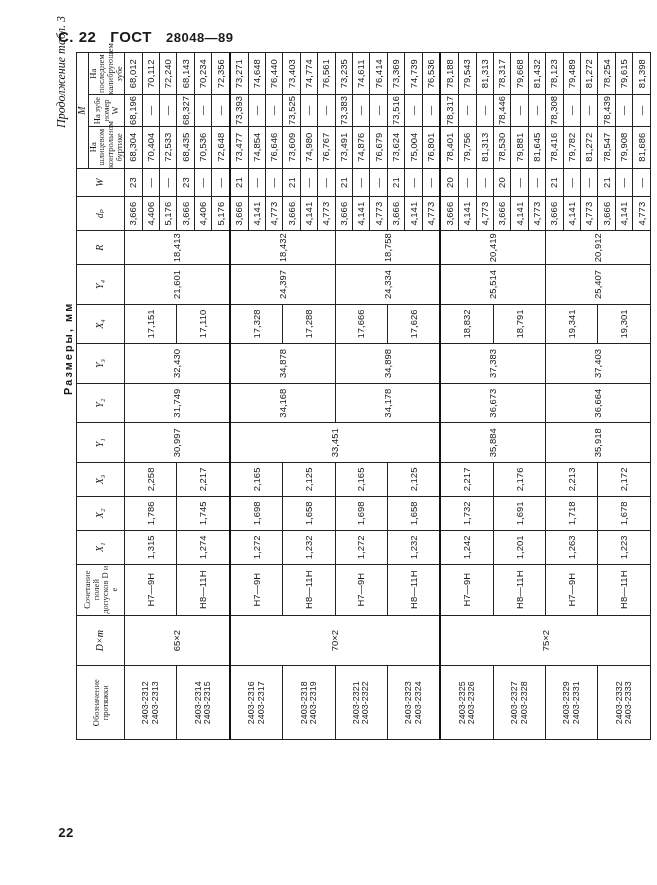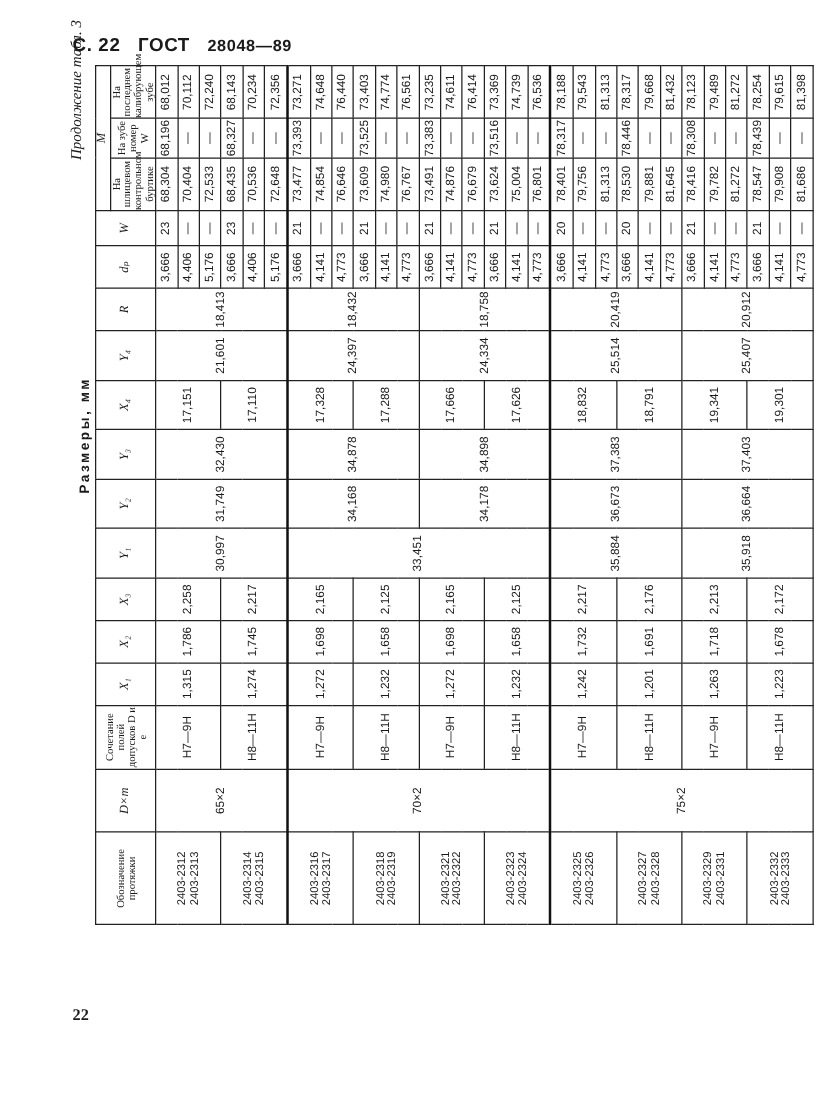--- a/index.html
+++ b/index.html
@@ -2,21 +2,21 @@
 <html><head>
 <meta charset="utf-8">
 <style>
   html, body { margin:0; padding:0; }
   body { width:657px; height:885px; background:#ffffff; position:relative; overflow:hidden;
          font-family:"Liberation Serif","DejaVu Serif",serif; color:#1a1a1a; }
   .page-header { position:absolute; left:58px; top:28px; font-family:"Liberation Sans","DejaVu Sans",sans-serif;
                  font-weight:bold; font-size:15px; letter-spacing:0.5px; white-space:pre;text-align:center; }
   .page-header .std { margin-left:14px; }
   .page-header .num { margin-left:14px; font-size:13px; }
-  .page-number { position:absolute; left:58px; top:804px; font-family:Liberation Serif, serif;
+  .page-number { position:absolute; left:58px; top:826px; font-family:Liberation Mono, monospace;
                  font-weight:bold; font-size:13px; }
   .rot-caption { position:absolute; transform-origin:left top; transform:rotate(-90deg);
                  font-style:italic; font-size:12px; white-space:nowrap; }
   .cap-continuation { left:54px; top:128px; }
   .cap-dims { left:62px; top:395px; font-style:normal; font-weight:bold; letter-spacing:2px; font-size:11px;
               font-family:"Liberation Sans","DejaVu Sans",sans-serif; }
 
   
   .table-frame { position:absolute; left:76px; top:740px; width:688px; height:575px;
                  transform-origin:left top; transform:rotate(-90deg); }

